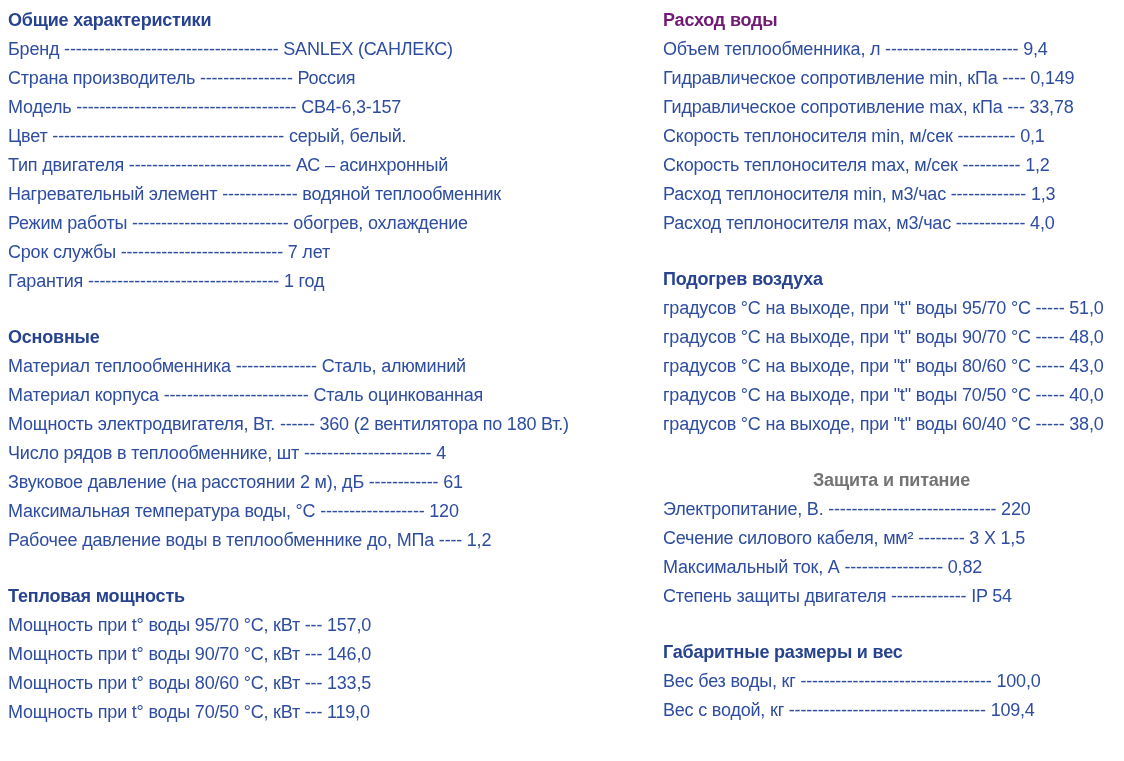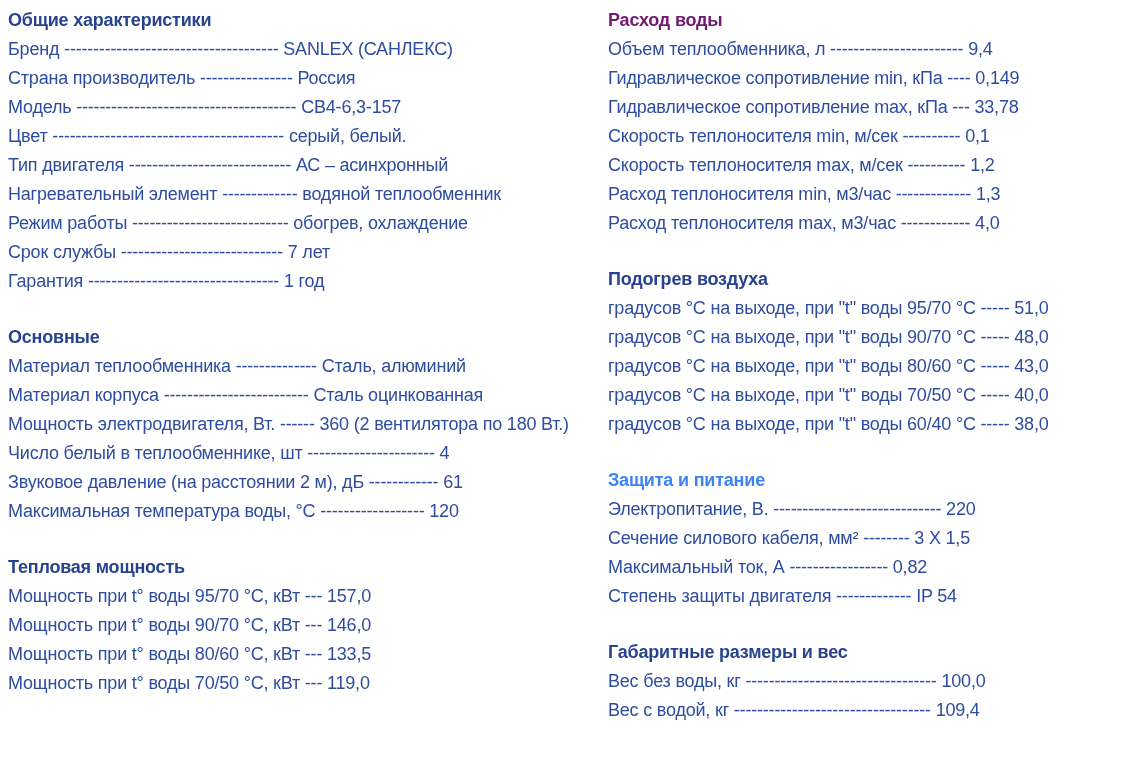--- a/index.html
+++ b/index.html
@@ -9,20 +9,21 @@
     font-family: "Liberation Sans", sans-serif;
     color: #2e4da0;
     width: 1124px;
   }
   .canvas {
     width: 1124px;
     height: 742px;
     overflow: hidden;
     background: #ffffff;
     display: flex;
+    gap: 55px;
     padding: 6px 4px 0 8px;
   }
   .col { min-width: 0; }
   .col-left  { flex: 0 0 600px; }
   .col-right { flex: 1 1 auto; }
   .spec-section { margin: 0; }
   .spec-section + .spec-section { margin-top: 27px; }
   .section-title {
     margin: 0;
     font-size: 18px;
@@ -56,23 +57,24 @@
         <div class="spec-row"><span class="spec-label">Нагревательный элемент</span><span class="dash-leader"> ------------- </span><span class="spec-value">водяной теплообменник</span></div>
         <div class="spec-row"><span class="spec-label">Режим работы</span><span class="dash-leader"> --------------------------- </span><span class="spec-value">обогрев, охлаждение</span></div>
         <div class="spec-row"><span class="spec-label">Срок службы</span><span class="dash-leader"> ---------------------------- </span><span class="spec-value">7 лет</span></div>
         <div class="spec-row"><span class="spec-label">Гарантия</span><span class="dash-leader"> --------------------------------- </span><span class="spec-value">1 год</span></div>
       </section>
       <section class="spec-section">
         <h2 class="section-title" style="color: rgb(39, 67, 143);">Основные</h2>
         <div class="spec-row"><span class="spec-label">Материал теплообменника</span><span class="dash-leader"> -------------- </span><span class="spec-value">Сталь, алюминий</span></div>
         <div class="spec-row"><span class="spec-label">Материал корпуса</span><span class="dash-leader"> ------------------------- </span><span class="spec-value">Сталь оцинкованная</span></div>
         <div class="spec-row"><span class="spec-label">Мощность электродвигателя, Вт.</span><span class="dash-leader"> ------ </span><span class="spec-value">360 (2 вентилятора по 180 Вт.)</span></div>
-        <div class="spec-row"><span class="spec-label">Число белый в теплообменнике, шт</span><span class="dash-leader"> ---------------------- </span><span class="spec-value">4</span></div>
+        <div class="spec-row"><span class="spec-label">Число рядов в теплообменнике, шт</span><span class="dash-leader"> ---------------------- </span><span class="spec-value">4</span></div>
         <div class="spec-row"><span class="spec-label">Звуковое давление (на расстоянии 2 м), дБ</span><span class="dash-leader"> ------------ </span><span class="spec-value">61</span></div>
         <div class="spec-row"><span class="spec-label">Максимальная температура воды, °С</span><span class="dash-leader"> ------------------ </span><span class="spec-value">120</span></div>
+        <div class="spec-row"><span class="spec-label">Рабочее давление воды в теплообменнике до, МПа</span><span class="dash-leader"> ---- </span><span class="spec-value">1,2</span></div>
       </section>
       <section class="spec-section">
         <h2 class="section-title" style="color: rgb(39, 67, 143);">Тепловая мощность</h2>
         <div class="spec-row"><span class="spec-label">Мощность при t° воды 95/70 °С, кВт</span><span class="dash-leader"> --- </span><span class="spec-value">157,0</span></div>
         <div class="spec-row"><span class="spec-label">Мощность при t° воды 90/70 °С, кВт</span><span class="dash-leader"> --- </span><span class="spec-value">146,0</span></div>
         <div class="spec-row"><span class="spec-label">Мощность при t° воды 80/60 °С, кВт</span><span class="dash-leader"> --- </span><span class="spec-value">133,5</span></div>
         <div class="spec-row"><span class="spec-label">Мощность при t° воды 70/50 °С, кВт</span><span class="dash-leader"> --- </span><span class="spec-value">119,0</span></div>
       </section>
     </div>
   <div class="col col-right" id="col-1">
@@ -88,21 +90,21 @@
       </section>
       <section class="spec-section">
         <h2 class="section-title" style="color: rgb(39, 67, 143);">Подогрев воздуха</h2>
         <div class="spec-row"><span class="spec-label">градусов °С на выходе, при "t" воды 95/70 °С</span><span class="dash-leader"> ----- </span><span class="spec-value">51,0</span></div>
         <div class="spec-row"><span class="spec-label">градусов °С на выходе, при "t" воды 90/70 °С</span><span class="dash-leader"> ----- </span><span class="spec-value">48,0</span></div>
         <div class="spec-row"><span class="spec-label">градусов °С на выходе, при "t" воды 80/60 °С</span><span class="dash-leader"> ----- </span><span class="spec-value">43,0</span></div>
         <div class="spec-row"><span class="spec-label">градусов °С на выходе, при "t" воды 70/50 °С</span><span class="dash-leader"> ----- </span><span class="spec-value">40,0</span></div>
         <div class="spec-row"><span class="spec-label">градусов °С на выходе, при "t" воды 60/40 °С</span><span class="dash-leader"> ----- </span><span class="spec-value">38,0</span></div>
       </section>
       <section class="spec-section">
-        <h2 class="section-title" style="color: #3b82f6;">Защита и питание</h2>
+        <h2 class="section-title" style="color: #737373; text-align: center;">Защита и питание</h2>
         <div class="spec-row"><span class="spec-label">Электропитание, В.</span><span class="dash-leader"> ----------------------------- </span><span class="spec-value">220</span></div>
         <div class="spec-row"><span class="spec-label">Сечение силового кабеля, мм²</span><span class="dash-leader"> -------- </span><span class="spec-value">3 Х 1,5</span></div>
         <div class="spec-row"><span class="spec-label">Максимальный ток, А</span><span class="dash-leader"> ----------------- </span><span class="spec-value">0,82</span></div>
         <div class="spec-row"><span class="spec-label">Степень защиты двигателя</span><span class="dash-leader"> ------------- </span><span class="spec-value">IP 54</span></div>
       </section>
       <section class="spec-section">
         <h2 class="section-title" style="color: rgb(39, 67, 143);">Габаритные размеры и вес</h2>
         <div class="spec-row"><span class="spec-label">Вес без воды, кг</span><span class="dash-leader"> --------------------------------- </span><span class="spec-value">100,0</span></div>
         <div class="spec-row"><span class="spec-label">Вес с водой, кг</span><span class="dash-leader"> ---------------------------------- </span><span class="spec-value">109,4</span></div>
       </section>

